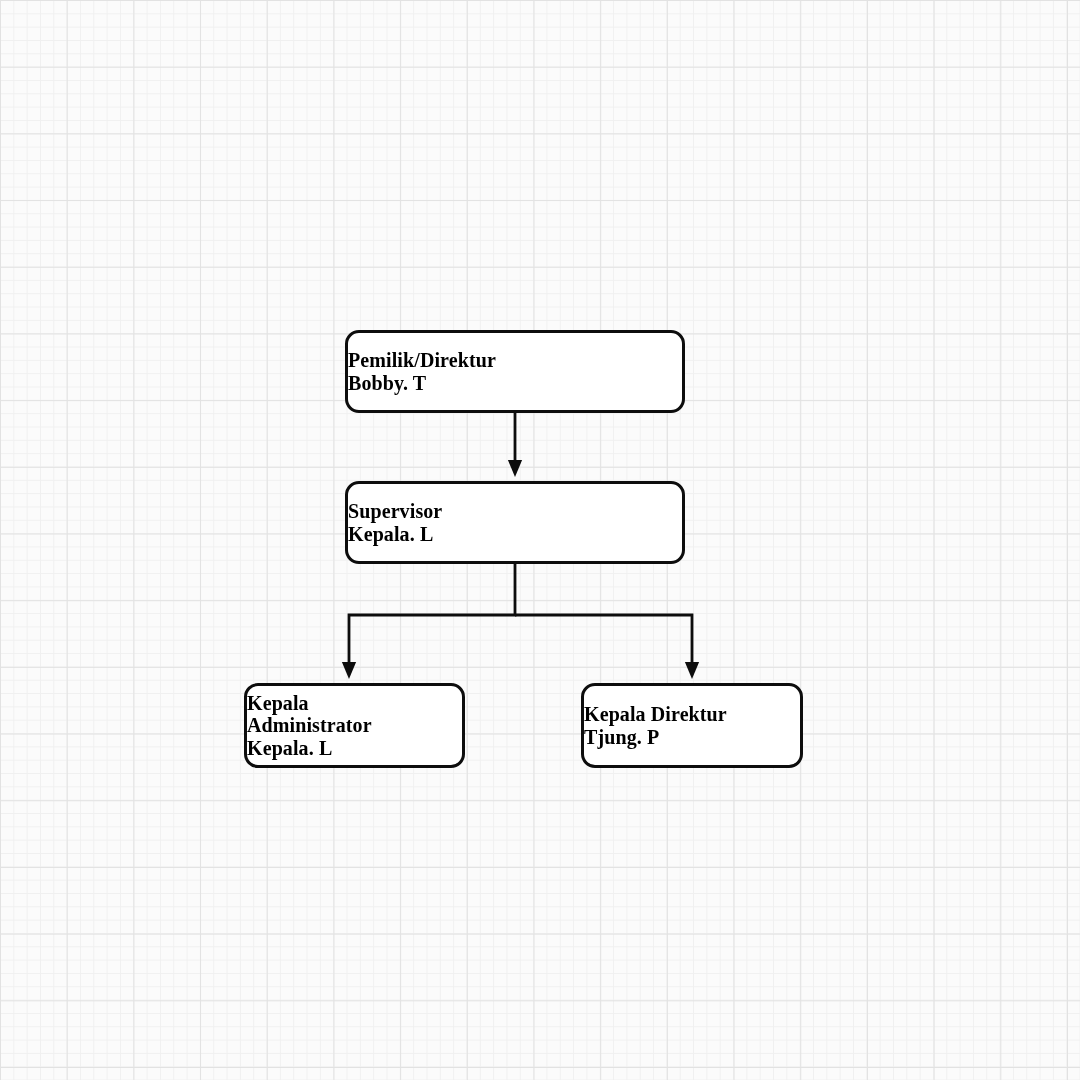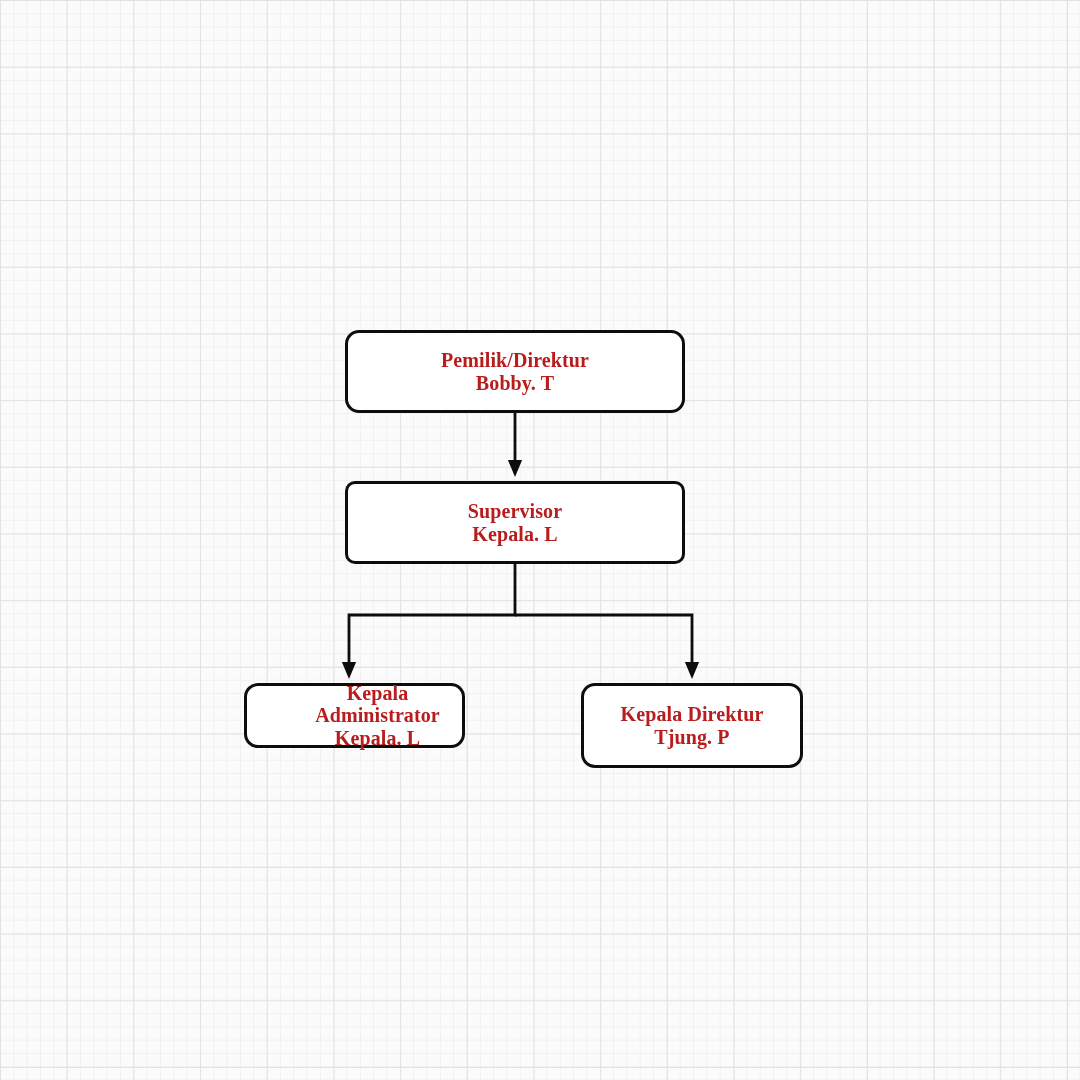--- a/index.html
+++ b/index.html
@@ -41,38 +41,38 @@
   }
 
   .node {
     position: absolute;
     box-sizing: border-box;
     background: #ffffff;
     border: 3px solid #0d0d0d;
     border-radius: 14px;
     display: flex;
     flex-direction: column;
-    align-items: center;
+    align-items: flex-start;
     justify-content: center;
     text-align: center;
-    color: #b91c1c;
+    color: #000000;
     font-weight: bold;
     font-size: 20px;
     line-height: 1.12;
     letter-spacing: 0.1px;
   }
 
   .node .line {
     display: block;
     white-space: nowrap;
   }
 
   #node-owner    { left: 345px; top: 330px; width: 340px; height: 83px; }
-  #node-supervisor { left: 345px; top: 481px; width: 340px; height: 83px; border-radius: 10px; }
-  #node-admin    { left: 244px; top: 683px; width: 221px; height: 65px; padding-left: 46px; }
+  #node-supervisor { left: 345px; top: 481px; width: 340px; height: 83px; }
+  #node-admin    { left: 244px; top: 683px; width: 221px; height: 85px; }
   #node-operator { left: 581px; top: 683px; width: 222px; height: 85px; }
 </style>
 </head>
 <body>
 
 <div id="canvas">
 
   <svg id="edges" viewBox="0 0 1080 1080" width="1080" height="1080" xmlns="http://www.w3.org/2000/svg">
     <defs>
       <marker id="arrow" markerWidth="7" markerHeight="7" refX="3.0" refY="3.0" orient="auto" markerUnits="strokeWidth">

